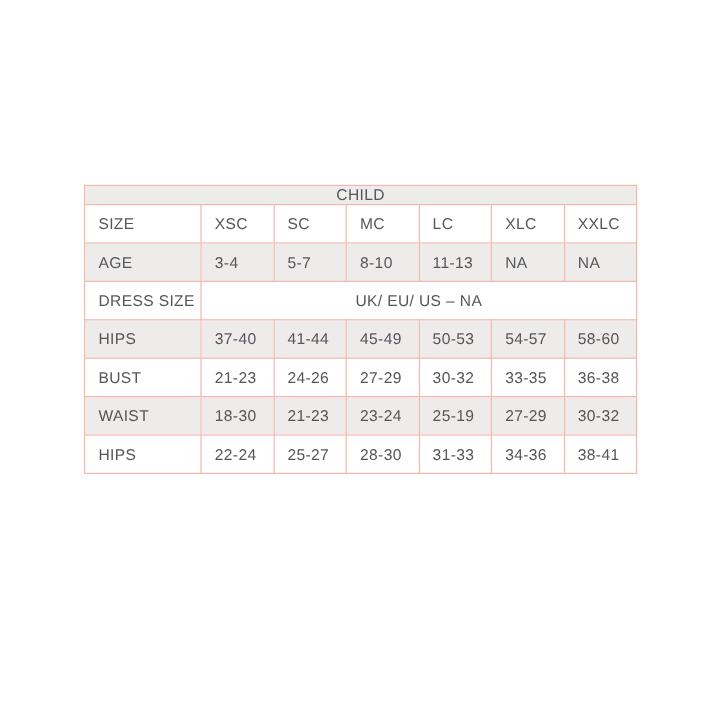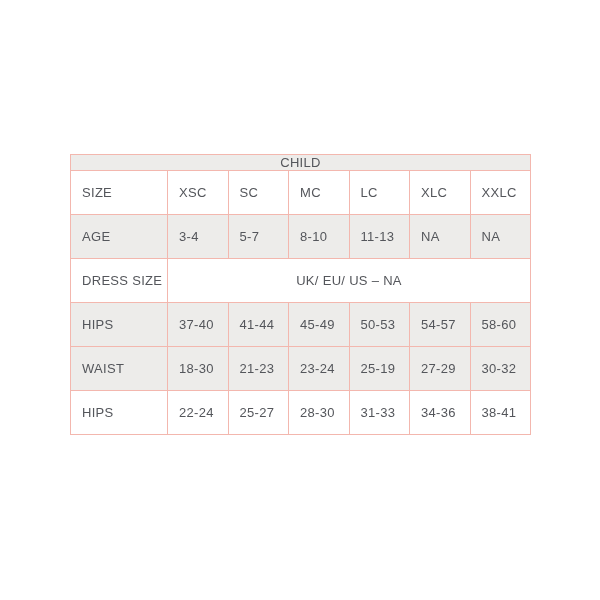--- a/index.html
+++ b/index.html
@@ -22,21 +22,21 @@
     left: 70px;
     top: 154px;
   }
   table.size-chart {
     border-collapse: collapse;
     table-layout: fixed;
     width: 461px;
   }
   table.size-chart td {
     border: 1px solid var(--border);
-    height: 44px;
+    height: 32px;
     padding: 0 4px 0 11px;
     font-size: 13px;
     letter-spacing: 0.3px;
     color: var(--text);
     vertical-align: middle;
     background: var(--plain);
     white-space: nowrap;
     overflow: hidden;
   }
   table.size-chart tr.shaded td { background: var(--shaded); }
@@ -86,20 +86,29 @@
         </tr>
         <tr class="shaded">
           <td>HIPS</td>
           <td>37-40</td>
           <td>41-44</td>
           <td>45-49</td>
           <td>50-53</td>
           <td>54-57</td>
           <td>58-60</td>
         </tr>
+        <tr>
+          <td>BUST</td>
+          <td>21-23</td>
+          <td>24-26</td>
+          <td>27-29</td>
+          <td>30-32</td>
+          <td>33-35</td>
+          <td>36-38</td>
+        </tr>
         <tr class="shaded">
           <td>WAIST</td>
           <td>18-30</td>
           <td>21-23</td>
           <td>23-24</td>
           <td>25-19</td>
           <td>27-29</td>
           <td>30-32</td>
         </tr>
         <tr>

